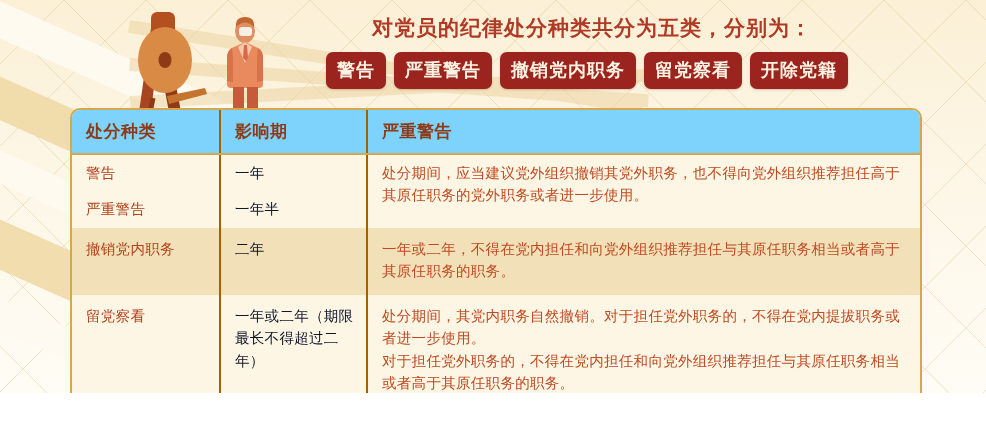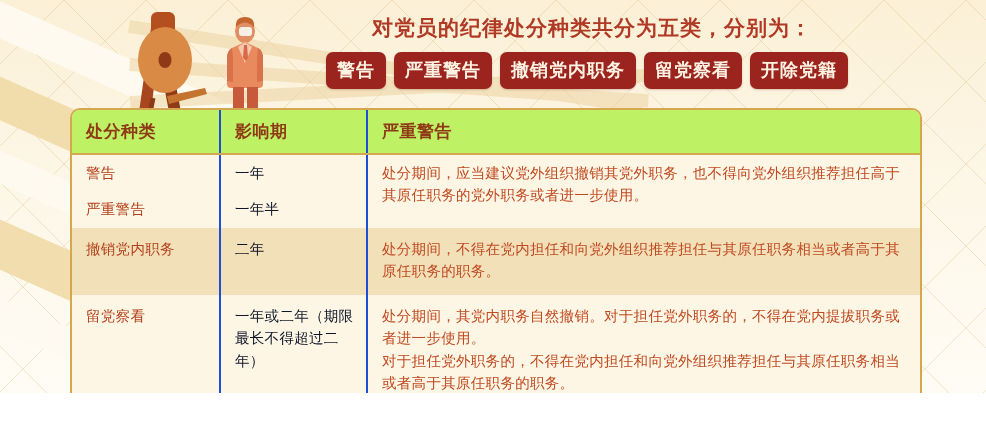--- a/index.html
+++ b/index.html
@@ -157,28 +157,28 @@
   table.disc th, table.disc td {
     vertical-align: top;
     padding: 7px 12px 7px 14px;
     font-family: "DejaVu Serif", "Liberation Serif", serif;
   }
   table.disc th {
     text-align: left;
     font-size: 17px;
     font-weight: bold;
     color: #8f3a16;
-    background: #bef264;
+    background: #7dd3fc;
     border-bottom: 2px solid #d5a74f;
     padding-top: 10px;
     padding-bottom: 10px;
     letter-spacing: .5px;
   }
   table.disc th.sep, table.disc td.sep {
-    border-left: 2px solid #1d4ed8;
+    border-left: 2px solid #a16207;
   }
   table.disc td {
     font-size: 14.5px;
     line-height: 1.55;
     color: #c04a22;
     letter-spacing: .3px;
   }
   table.disc td.kind {
     color: #b3401c;
     white-space: nowrap;
@@ -280,21 +280,21 @@
           </td>
         </tr>
         <tr class="shade-a">
           <td class="kind">严重警告</td>
           <td class="sep period">一年半</td>
         </tr>
         <tr class="shade-b tall">
           <td class="kind">撤销党内职务</td>
           <td class="sep period">二年</td>
           <td class="sep">
-            <span class="conseq-line">处分期间，不得在党内担任和向党外组织推荐担任与其原任职务相当或者高于其原任职务的职务。</span>
+            <span class="conseq-line">一年或二年，不得在党内担任和向党外组织推荐担任与其原任职务相当或者高于其原任职务的职务。</span>
           </td>
         </tr>
         <tr class="shade-a tall">
           <td class="kind">留党察看</td>
           <td class="sep period period-wide">一年或二年（期限最长不得超过二年）</td>
           <td class="sep">
             <span class="conseq-line">处分期间，其党内职务自然撤销。对于担任党外职务的，不得在党内提拔职务或者进一步使用。</span>
             <span class="conseq-line">对于担任党外职务的，不得在党内担任和向党外组织推荐担任与其原任职务相当或者高于其原任职务的职务。</span>
           </td>
         </tr>

